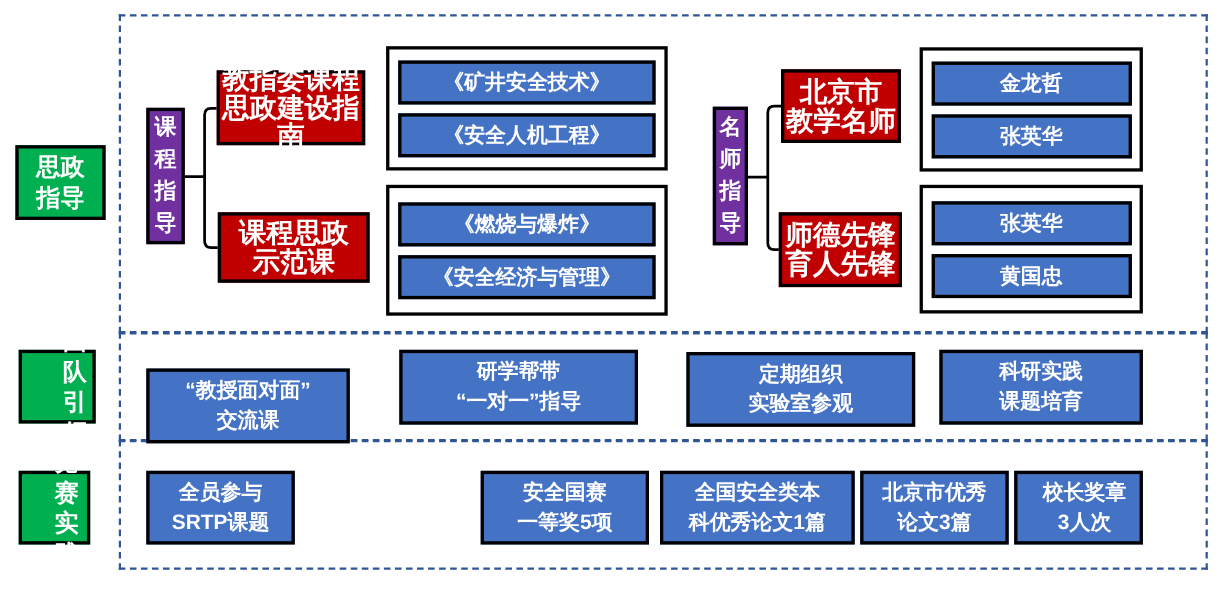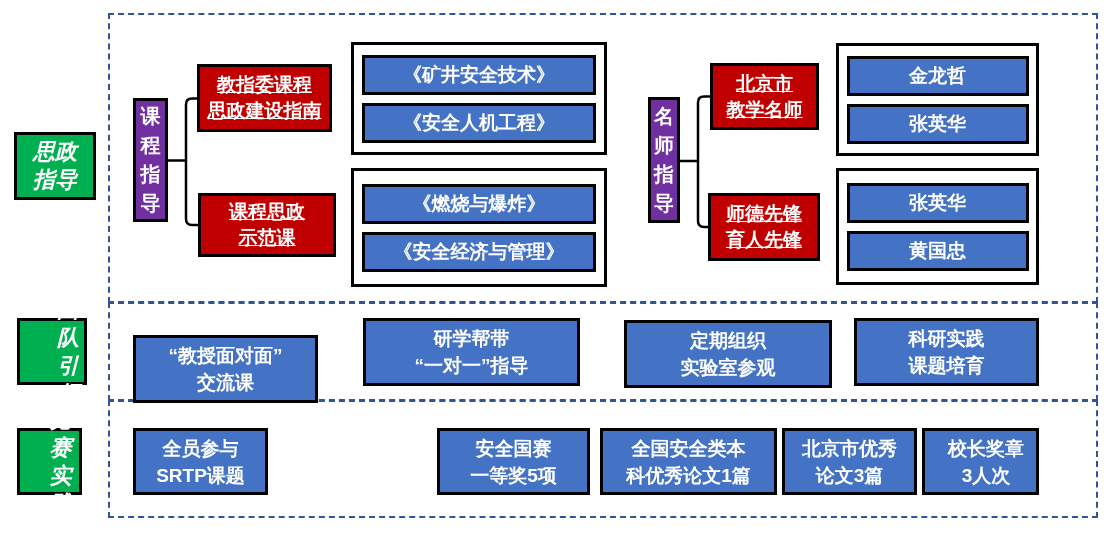--- a/index.html
+++ b/index.html
@@ -6,29 +6,29 @@
   .canvas{
     position:relative;width:1114px;height:546px;background:#ffffff;
     font-family:"Liberation Sans",sans-serif;font-weight:bold;overflow:hidden;
   }
   .abs{position:absolute;box-sizing:border-box;}
   .centered{display:flex;align-items:center;justify-content:center;text-align:center;}
   .preline{white-space:pre-line;}
   .dash-box{border:2px dashed var(--dash);background:transparent;}
   .side-label{
     background:var(--green);border:3px solid var(--border);color:var(--text_on_fill);
-    font-size:22px;line-height:28px;font-style:italic;
+    font-size:22px;line-height:28px;
   }
   .branch-label{
     background:var(--purple);border:3px solid var(--border);color:var(--text_on_fill);
     font-size:20px;line-height:29px;
   }
   .red-node{
     background:var(--red);border:3px solid var(--border);color:var(--text_on_fill);
-    font-size:19px;line-height:26px;text-decoration:underline;
+    font-size:25px;line-height:26px;
   }
   .frame{
     background:#ffffff;border:3px solid var(--border);
     display:flex;flex-direction:column;align-items:center;justify-content:center;gap:8px;
   }
   .chip{
     box-sizing:border-box;background:var(--blue);border:3px solid var(--border);
     color:var(--text_on_fill);font-size:19px;height:40px;
     display:flex;align-items:center;justify-content:center;text-align:center;
   }

